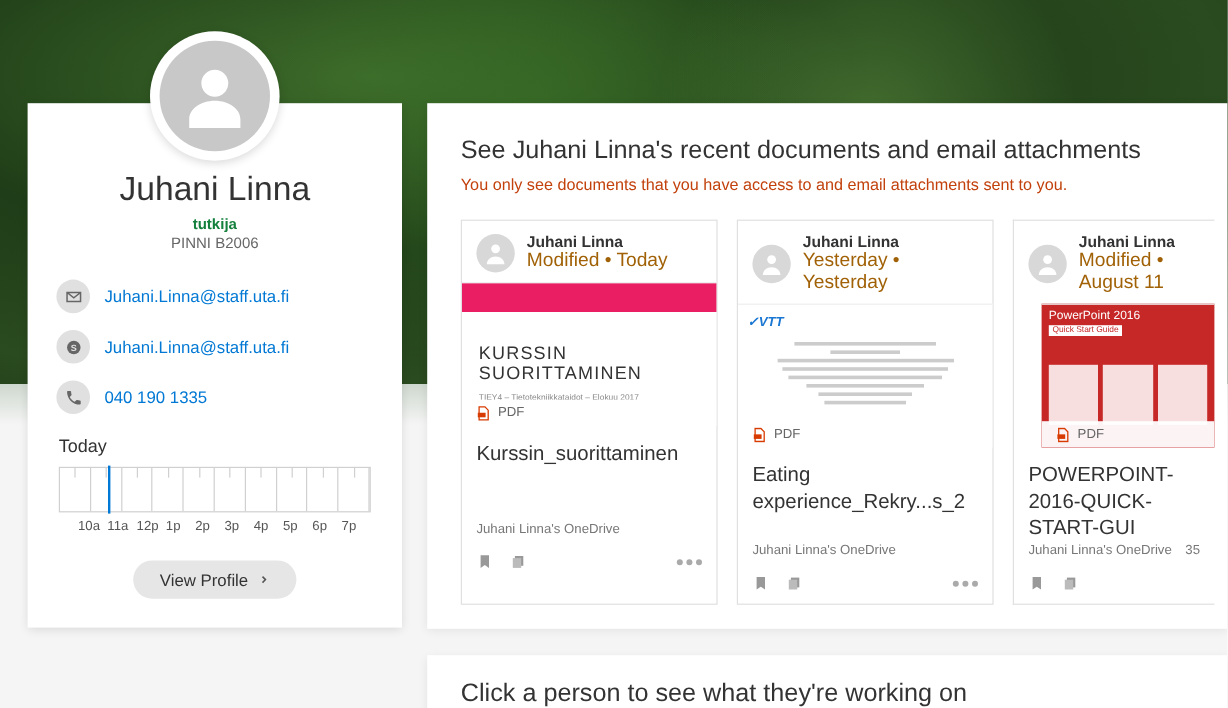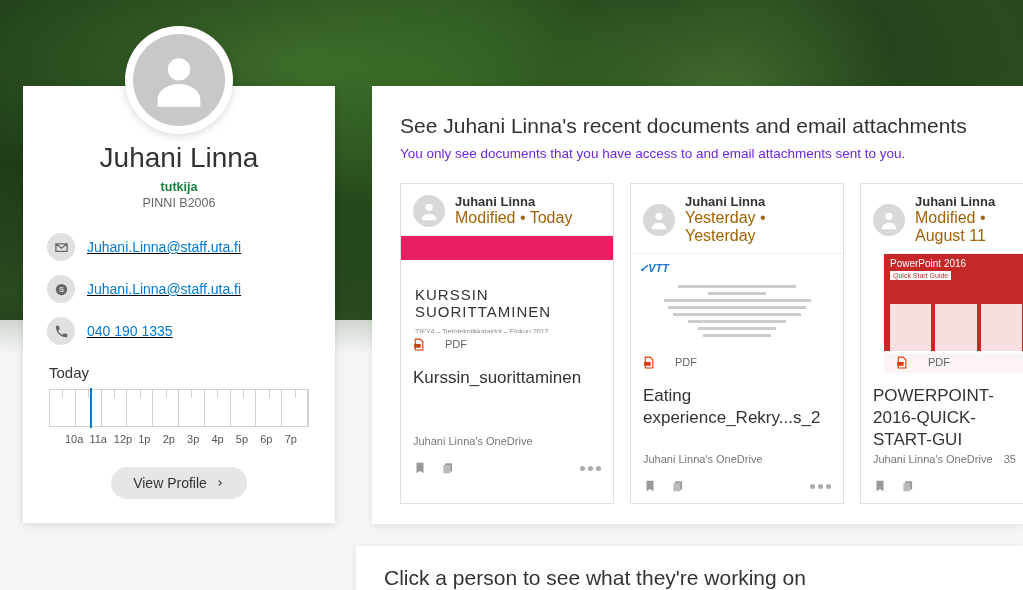--- a/index.html
+++ b/index.html
@@ -74,21 +74,21 @@
       margin-top: 6px;
       font-weight: bold;
     }
     .profile-location {
       text-align: center;
       font-size: 12.5px;
       color: #666;
       margin-top: 2px;
     }
 
-    .contact-list { margin-top: 16px; padding: 0 24px; text-decoration: underline; }
+    .contact-list { margin-top: 16px; padding: 0 24px; }
     .contact-item {
       display: flex;
       align-items: center;
       gap: 12px;
       padding: 7px 0;
       cursor: pointer;
     }
     .contact-icon {
       width: 28px; height: 28px;
       border-radius: 50%;
@@ -156,34 +156,34 @@
       font-size: 14px;
       color: #333;
       cursor: pointer;
       width: fit-content;
     }
     .view-profile-btn svg { width: 10px; height: 10px; fill: #555; }
 
     .content-panel {
       position: absolute;
       top: 86px;
-      left: 372px;
+      left: 356px;
       right: 0;
       background: #fff;
       padding: 28px 18px 20px 28px;
       box-shadow: 0 2px 8px rgba(0,0,0,0.08);
     }
     .content-heading {
       font-size: 21px;
       font-weight: 400;
       color: #333;
     }
     .content-subheading {
       font-size: 13.5px;
-      color: #6d28d9;
+      color: #c2410c;
       margin-top: 8px;
     }
 
     .doc-row {
       display: flex;
       gap: 16px;
       margin-top: 22px;
     }
     .doc-card {
       width: 214px;
@@ -250,21 +250,21 @@
     .preview-c .boxes { display:flex; gap:4px; margin-top: 24px;}
     .preview-c .boxes div { flex:1; height:50px; background:rgba(255,255,255,0.85);}
 
     .doc-badge {
       position: absolute;
       bottom: 0; left: 0; right: 0;
       background: rgba(255,255,255,0.95);
       padding: 4px 10px;
       display: flex;
       align-items: center;
-      gap: 20px;
+      gap: 6px;
       font-size: 11px;
       color: #666;
     }
     .doc-badge .pdf-icon {
       width: 14px; height: 14px;
       display: flex;
       align-items: center;
       justify-content: center;
     }
     .doc-badge svg { width: 13px; height: 13px; fill: #d83b01; }

